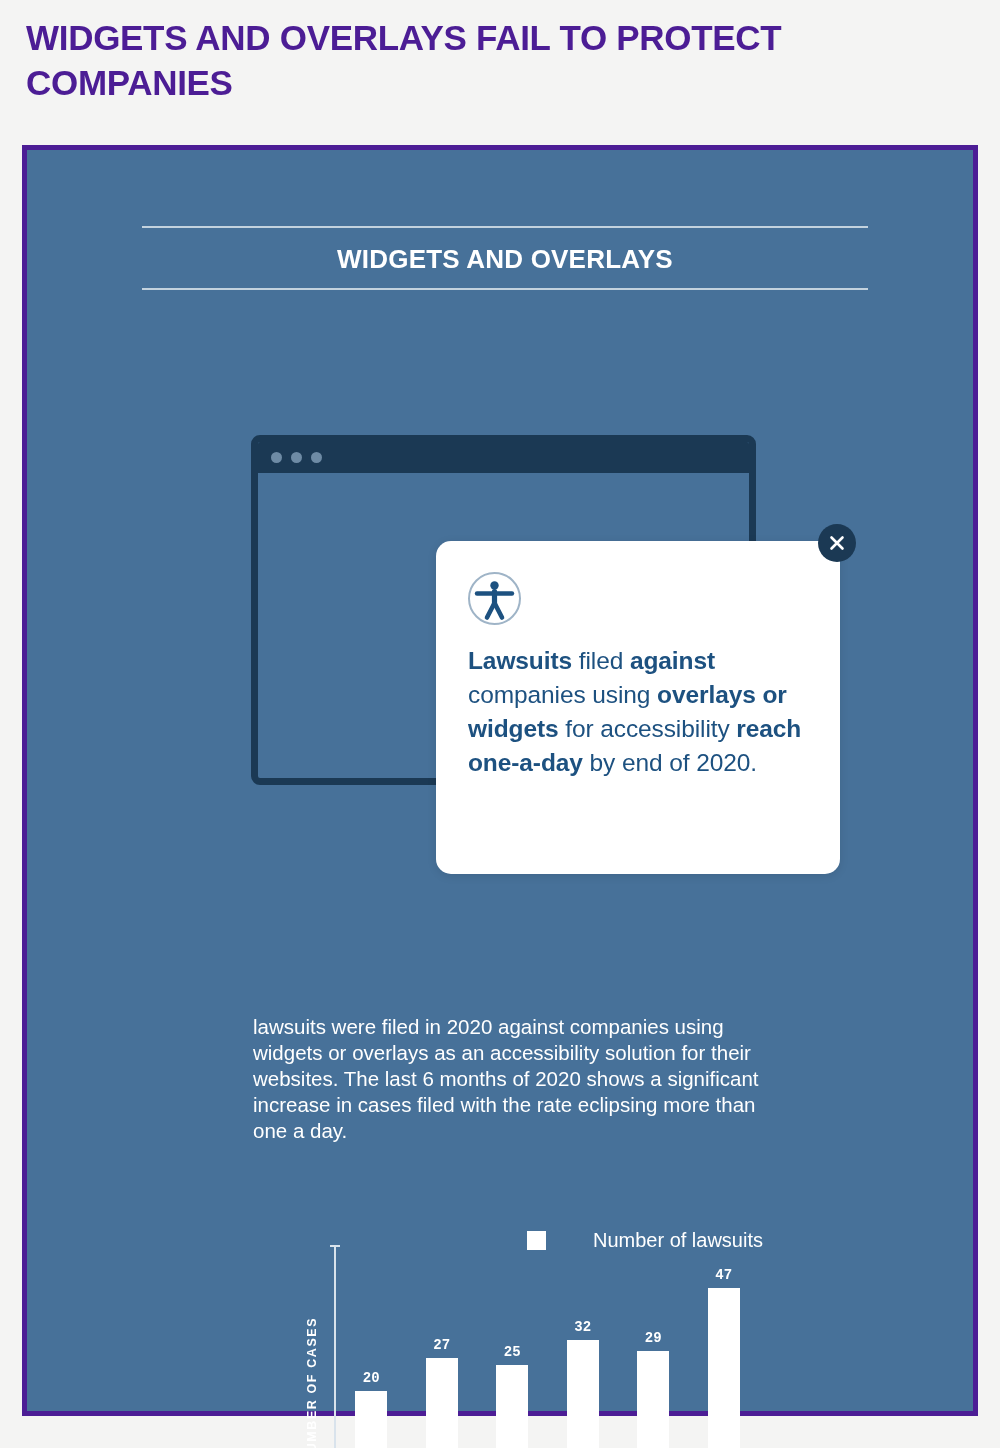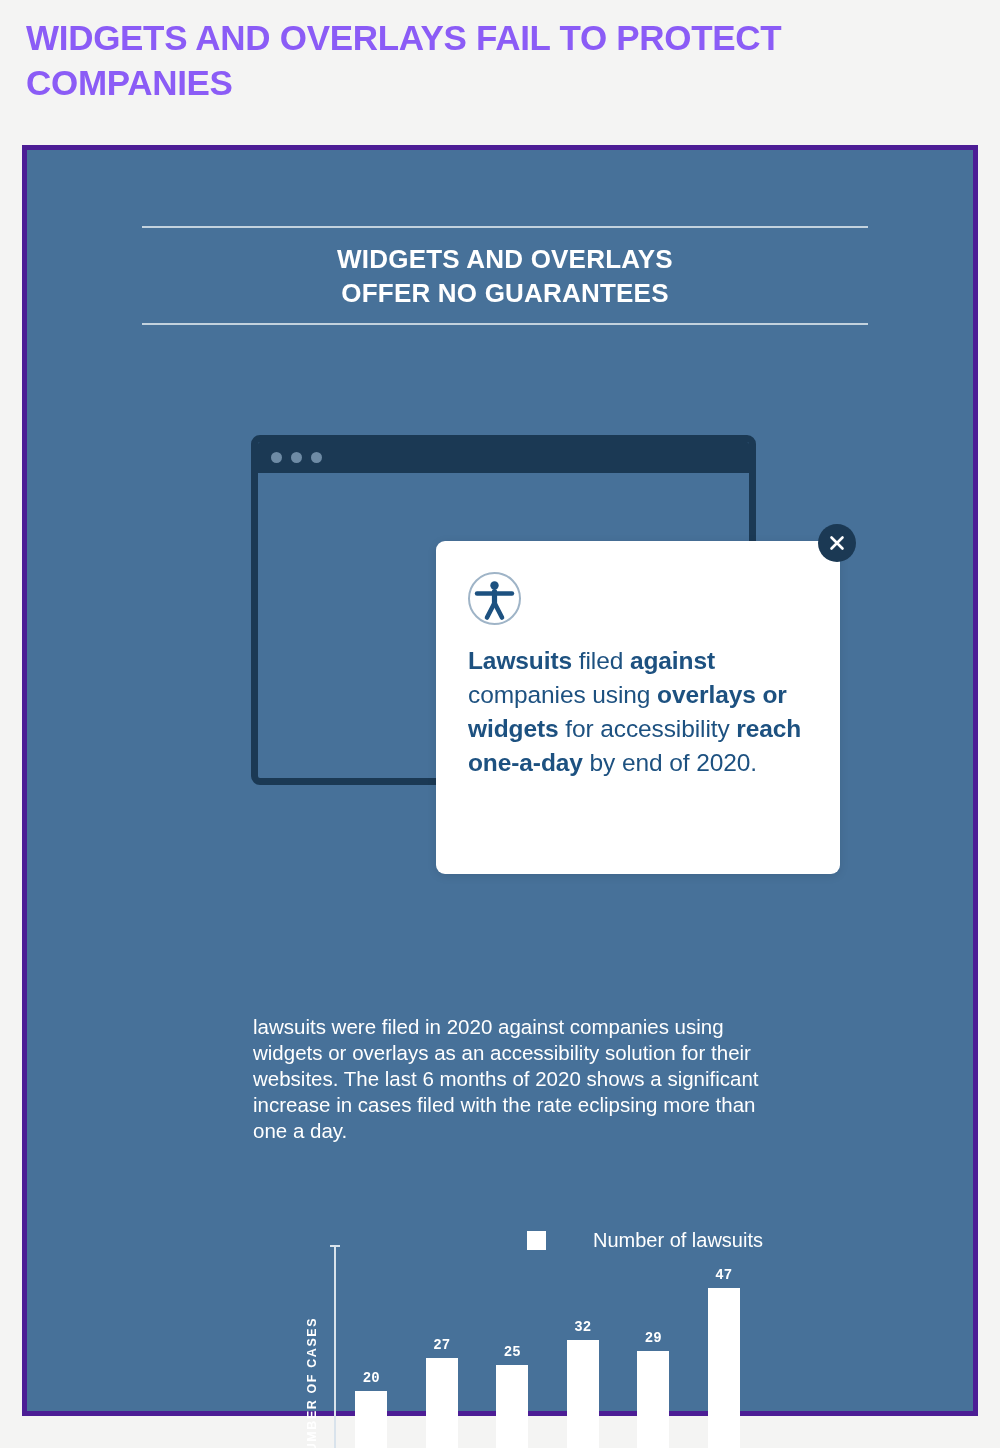--- a/index.html
+++ b/index.html
@@ -16,21 +16,21 @@
   
   .page-title {
     position: absolute;
     left: 26px;
     top: 16px;
     width: 950px;
     font-size: 35px;
     font-weight: bold;
     line-height: 1.28;
     letter-spacing: -0.3px;
-    color: #8b5cf6;
+    color: #4c1d95;
     text-transform: uppercase;
   }
 
   
   .panel {
     position: absolute;
     left: 22px;
     top: 145px;
     width: 956px;
     height: 1271px;
@@ -93,21 +93,21 @@
   }
 
   
   .card {
     position: absolute;
     left: 409px;
     top: 391px;
     width: 404px;
     height: 333px;
     background: #ffffff;
-    border-radius: 9px;
+    border-radius: 15px;
     box-shadow: 0 2px 10px rgba(0,0,0,0.10);
     padding: 31px 34px 0 32px;
   }
   .a11y-icon {
     width: 53px;
     height: 53px;
     border: 2px solid #9fb4c7;
     border-radius: 50%;
     position: relative;
     margin-bottom: 19px;
@@ -265,21 +265,20 @@
 <body>
 
 <div class="page-title">Widgets and overlays fail to protect companies</div>
 
 <div class="panel">
 
   <div class="panel-header">
     <div class="rule"></div>
     <div class="panel-header-text">
       <div>Widgets and overlays</div>
-      <div>offer no guarantees</div>
     </div>
     <div class="rule"></div>
   </div>
 
   <div class="browser">
     <div class="browser-bar">
       <span class="dot"></span>
       <span class="dot"></span>
       <span class="dot"></span>
     </div>

